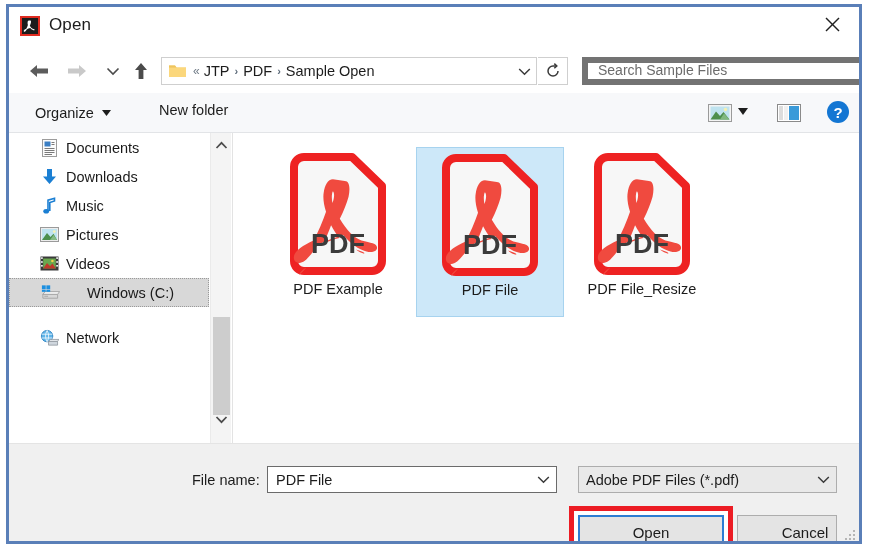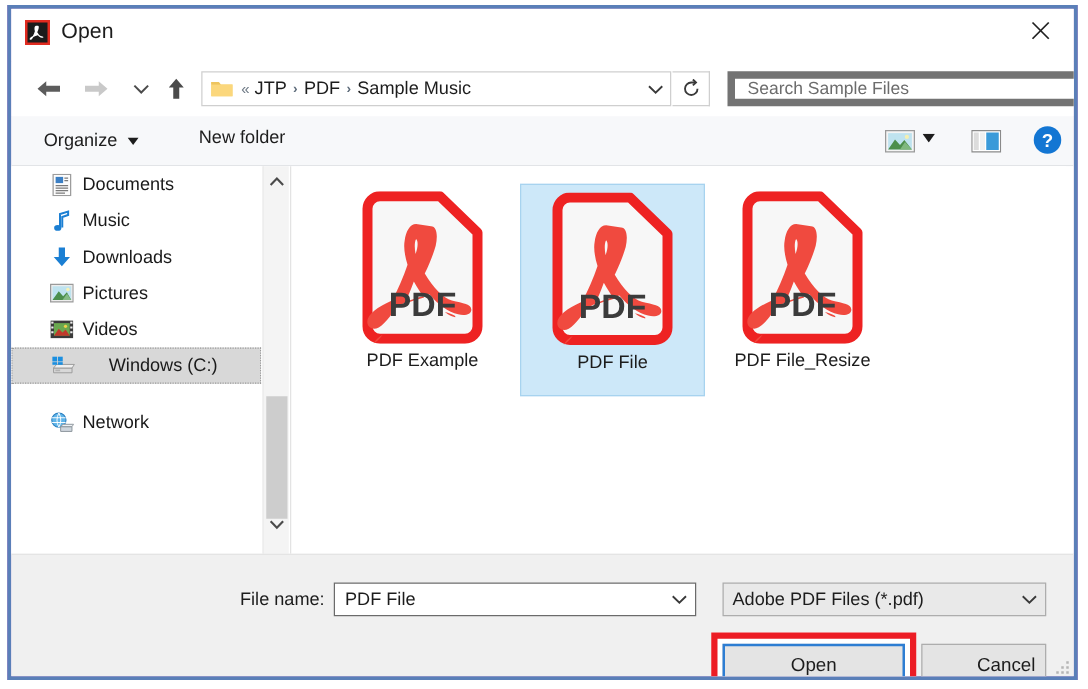--- a/index.html
+++ b/index.html
@@ -558,21 +558,21 @@
             <path d="M1 4.5 h17 v9.5 H1 Z" fill="#fbd77c"></path>
             <path d="M1 2.5 h6 l1.6 2 H1 Z" fill="#eec45e"></path>
           </svg>
         </span>
         <span id="breadcrumb">
           <span class="crumb-chevrons">«</span>
           <span class="crumb-text">JTP</span>
           <span class="crumb-sep">›</span>
           <span class="crumb-text">PDF</span>
           <span class="crumb-sep">›</span>
-          <span class="crumb-text">Sample Music</span>
+          <span class="crumb-text">Sample Open</span>
         </span>
         <span id="address-dropdown">
           <svg width="13" height="9" viewBox="0 0 13 9">
             <polyline points="1.2,2 6.5,7.2 11.8,2" fill="none" stroke="#3a3a3a" stroke-width="1.5"></polyline>
           </svg>
         </span>
       </div>
 
       <div id="refresh-button">
         <svg width="16" height="16" viewBox="0 0 16 16">
@@ -648,34 +648,34 @@
               <line x1="3.5" y1="13.5" x2="13.5" y2="13.5" stroke="#7a7a7a"></line>
               <line x1="3.5" y1="15.5" x2="11" y2="15.5" stroke="#7a7a7a"></line>
             </svg>
           </span>
           <span>Documents</span>
         </div>
 
         <div class="nav-item">
           <span class="nav-icon">
             <svg width="17" height="18" viewBox="0 0 17 18">
-              <path d="M7 14.5 V3.2 L13.5 1.3 V4 L8.8 5.6 V14" fill="none" stroke="#1b7fd3" stroke-width="1.6"></path>
-              <ellipse cx="5.2" cy="14.3" rx="2.9" ry="2.3" fill="#1b7fd3"></ellipse>
+              <path d="M6 1 h5 v7.5 h4 L8.5 16 L2 8.5 h4 Z" fill="#1b7fd3"></path>
             </svg>
           </span>
-          <span>Music</span>
+          <span>Downloads</span>
         </div>
 
         <div class="nav-item">
           <span class="nav-icon">
             <svg width="17" height="18" viewBox="0 0 17 18">
-              <path d="M6 1 h5 v7.5 h4 L8.5 16 L2 8.5 h4 Z" fill="#1b7fd3"></path>
+              <path d="M7 14.5 V3.2 L13.5 1.3 V4 L8.8 5.6 V14" fill="none" stroke="#1b7fd3" stroke-width="1.6"></path>
+              <ellipse cx="5.2" cy="14.3" rx="2.9" ry="2.3" fill="#1b7fd3"></ellipse>
             </svg>
           </span>
-          <span>Downloads</span>
+          <span>Music</span>
         </div>
 
         <div class="nav-item">
           <span class="nav-icon">
             <svg width="19" height="17" viewBox="0 0 19 17">
               <rect x="0.5" y="1.5" width="18" height="14" fill="#ededed" stroke="#9a9a9a"></rect>
               <rect x="2" y="3" width="15" height="11" fill="#bfe3ef"></rect>
               <path d="M2 14 L7 7 L10.5 11 L13.5 7.8 L17 14 Z" fill="#4c8f4c"></path>
               <path d="M10 14 L13.6 9 L17 14 Z" fill="#85bb85"></path>
               <circle cx="14.3" cy="5.6" r="1.4" fill="#f7f2b6"></circle>

